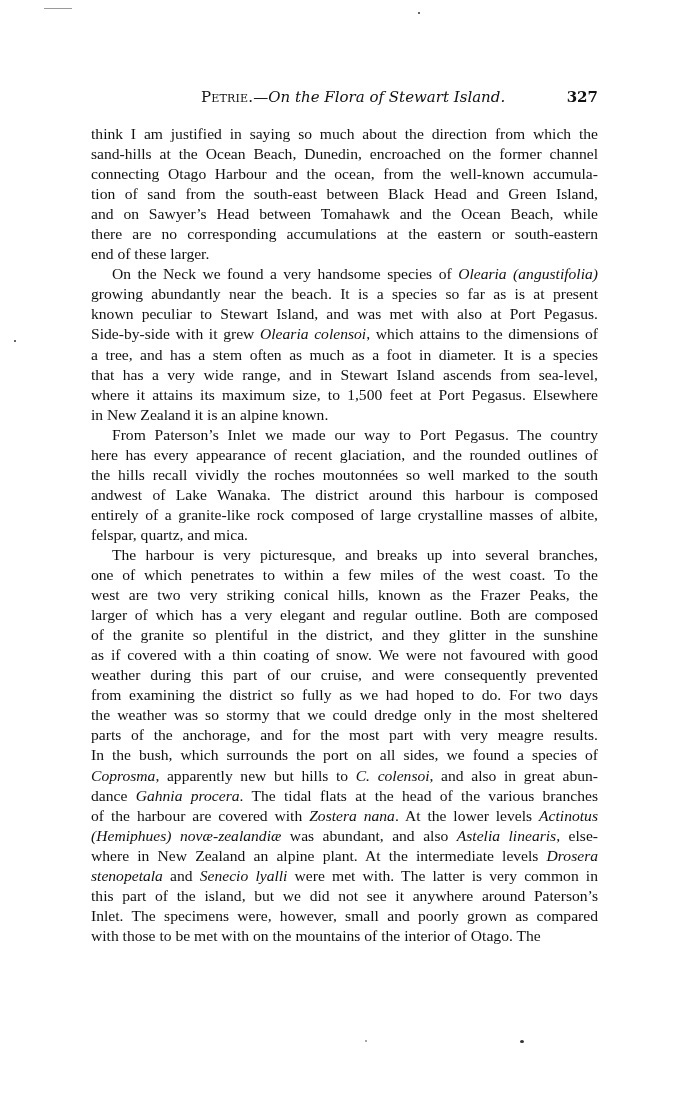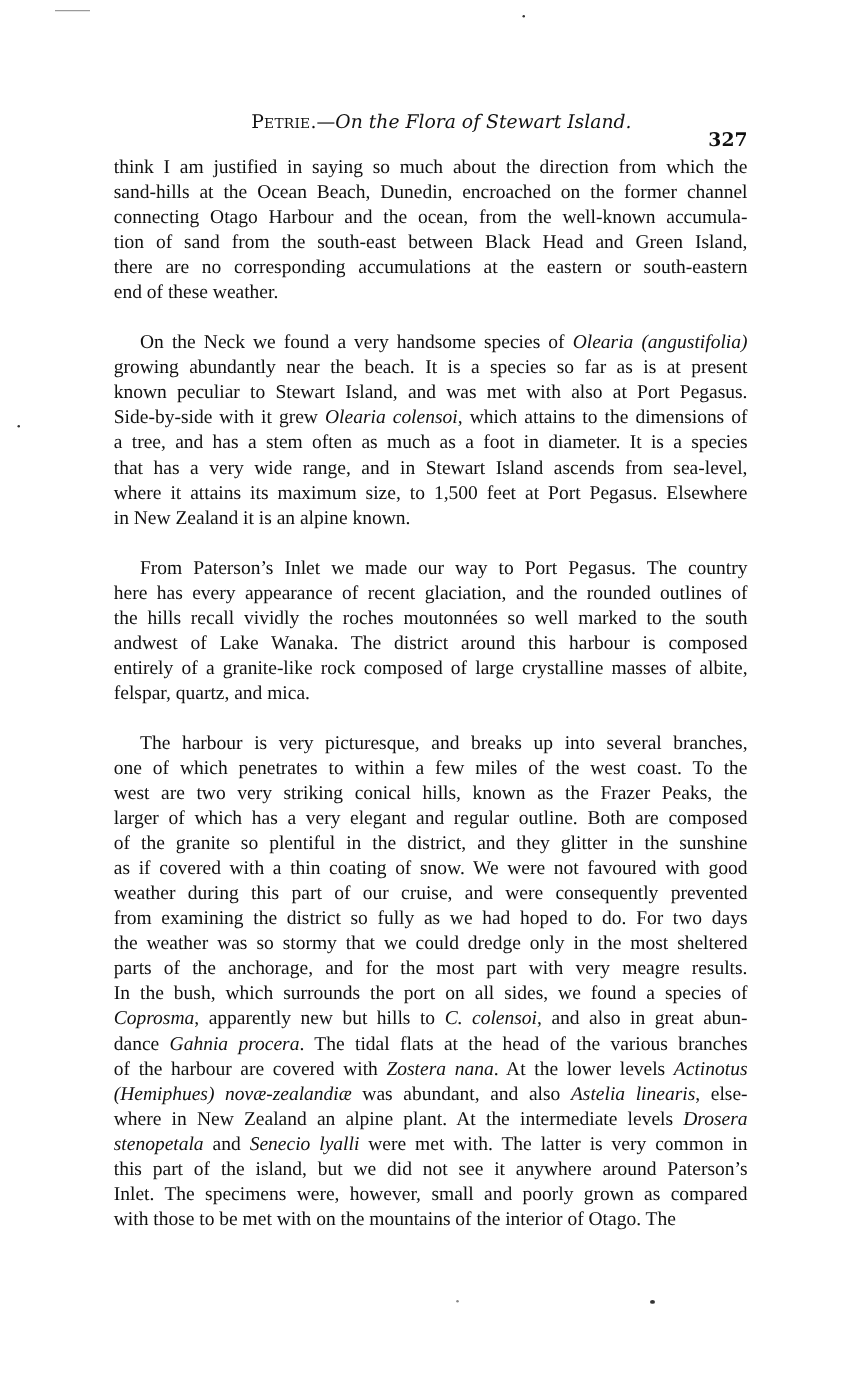--- a/index.html
+++ b/index.html
@@ -4,25 +4,25 @@
 <style>
   html, body { margin: 0; padding: 0; background: #ffffff; }
   body { width: 689px; height: 1100px; position: relative; overflow: hidden; }
   .page { position: absolute; left: 0; top: 0; width: 689px; height: 1100px; background: #fff; }
   .rule-mark { position: absolute; left: 44px; top: 8px; width: 28px; height: 1px; background: #9a9a9a; }
   .header { position: absolute; left: 91px; top: 88px; width: 507px; height: 20px;
             font-family: "DejaVu Serif", serif; font-size: 15px; color: #111; }
   .header .running-title { position: absolute; left: 110px; top: 0; white-space: nowrap; }
   .header .author { font-variant: small-caps; letter-spacing: 0.2px; }
   .header .title-it { font-style: italic; }
-  .header .page-num { position: absolute; right: 0; top: 0; font-weight: bold; margin-top: 15px; }
+  .header .page-num { position: absolute; right: 0; top: 0; font-weight: bold; }
   .body-text { position: absolute; left: 91px; top: 124px; width: 507px;
                font-family: "Liberation Serif", serif; font-size: 15.6px; color: #111; }
   .line { display: block; height: 20.05px; line-height: 20.05px; text-align: justify; text-align-last: justify; white-space: nowrap; overflow: visible; font-family: Liberation Serif, serif; }
-  .line.indent { padding-left: 21px; margin-top: 20px; }
+  .line.indent { padding-left: 21px; }
   .line.last { text-align-last: left; }
   .it { font-style: italic; }
   .speck { position: absolute; background: #333; border-radius: 50%; }
 </style>
 </head>
 <body>
 
 <div class="page">
   <div class="rule-mark"></div>
 
@@ -30,22 +30,23 @@
     <span class="running-title"><span class="author">Petrie.</span><span>—</span><span class="title-it">On the Flora of Stewart Island.</span></span>
     <span class="page-num">327</span>
   </div>
 
   <div class="body-text" id="body-text">
       <div>
         <span class="line"><span>think I am justified in saying so much about the direction from which the</span></span>
         <span class="line"><span>sand-hills at the Ocean Beach, Dunedin, encroached on the former channel</span></span>
         <span class="line"><span>connecting Otago Harbour and the ocean, from the well-known accumula-</span></span>
         <span class="line"><span>tion of sand from the south-east between Black Head and Green Island,</span></span>
+        <span class="line"><span>and on Sawyer’s Head between Tomahawk and the Ocean Beach, while</span></span>
         <span class="line"><span>there are no corresponding accumulations at the eastern or south-eastern</span></span>
-        <span class="line last"><span>end of these weather.</span></span>
+        <span class="line last"><span>end of these larger.</span></span>
       </div>
       <div>
         <span class="line indent"><span>On the Neck we found a very handsome species of </span><span class="it">Olearia (angustifolia)</span></span>
         <span class="line"><span>growing abundantly near the beach.  It is a species so far as is at present</span></span>
         <span class="line"><span>known peculiar to Stewart Island, and was met with also at Port Pegasus.</span></span>
         <span class="line"><span>Side-by-side with it grew </span><span class="it">Olearia colensoi</span><span>, which attains to the dimensions of</span></span>
         <span class="line"><span>a tree, and has a stem often as much as a foot in diameter.  It is a species</span></span>
         <span class="line"><span>that has a very wide range, and in Stewart Island ascends from sea-level,</span></span>
         <span class="line"><span>where it attains its maximum size, to 1,500 feet at Port Pegasus.  Elsewhere</span></span>
         <span class="line last"><span>in New Zealand it is an alpine known.</span></span>

